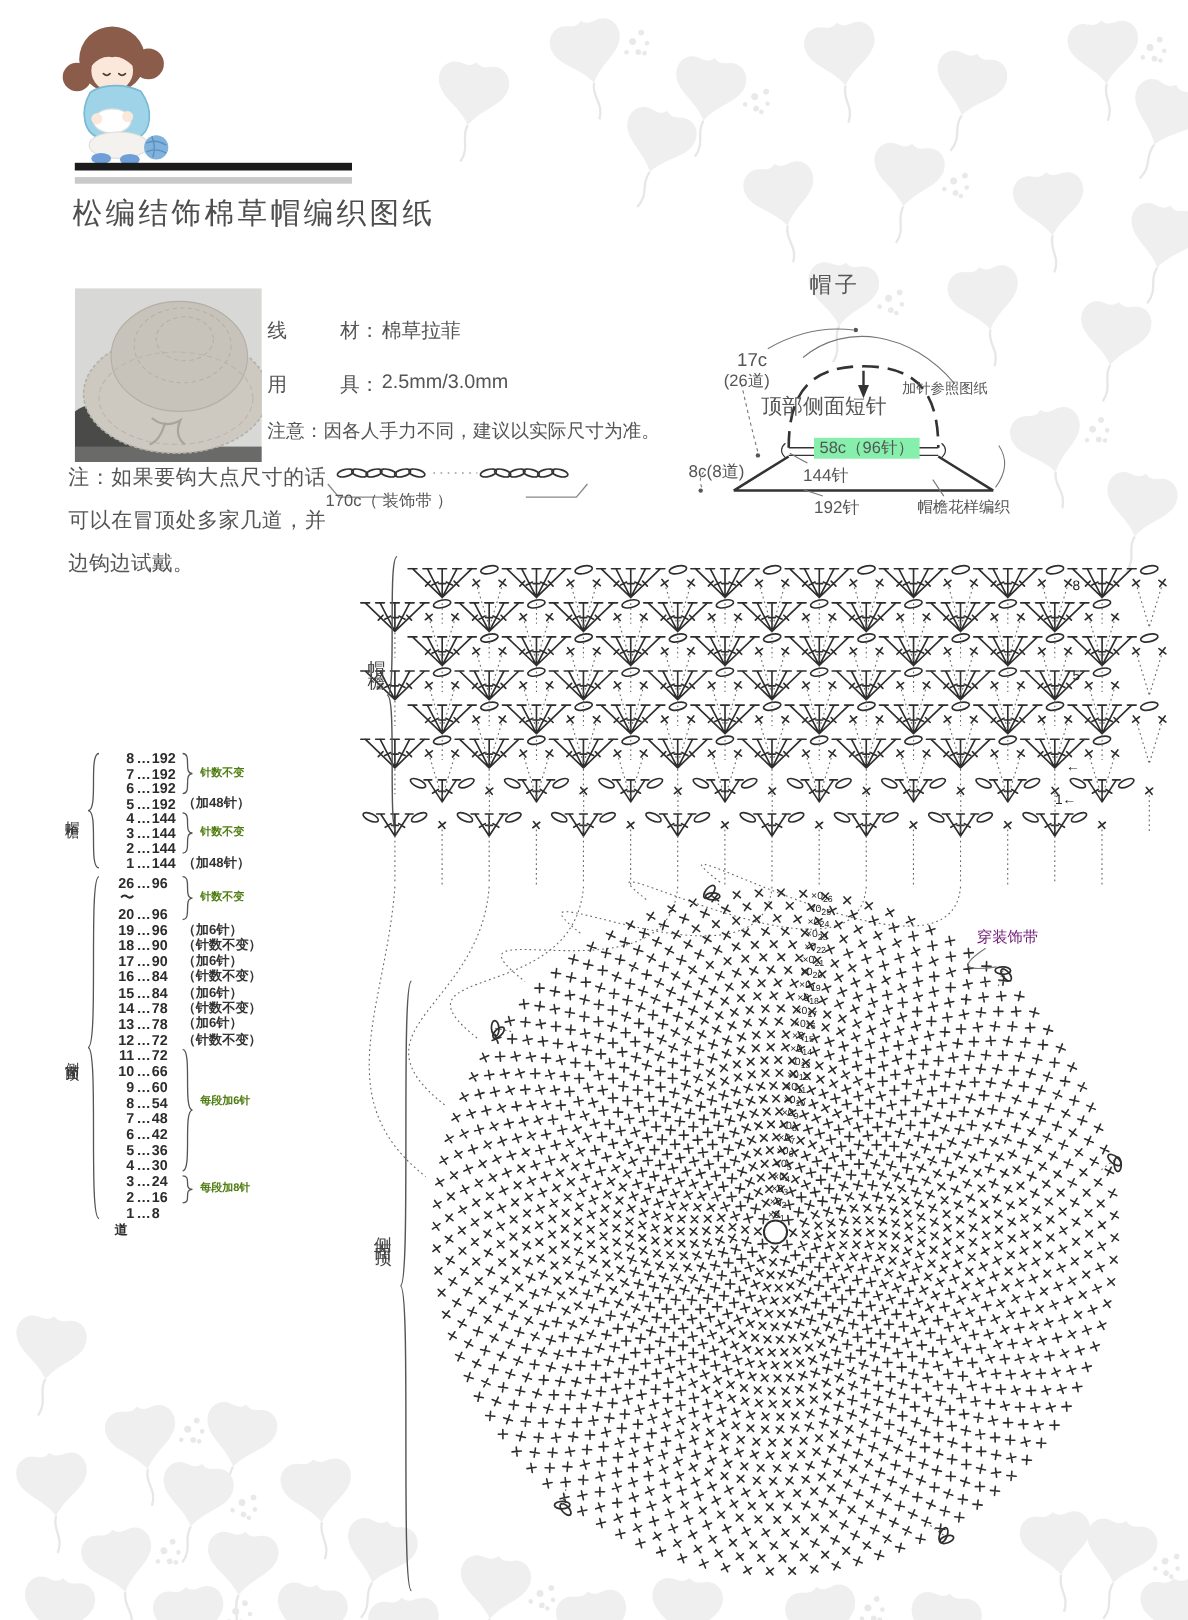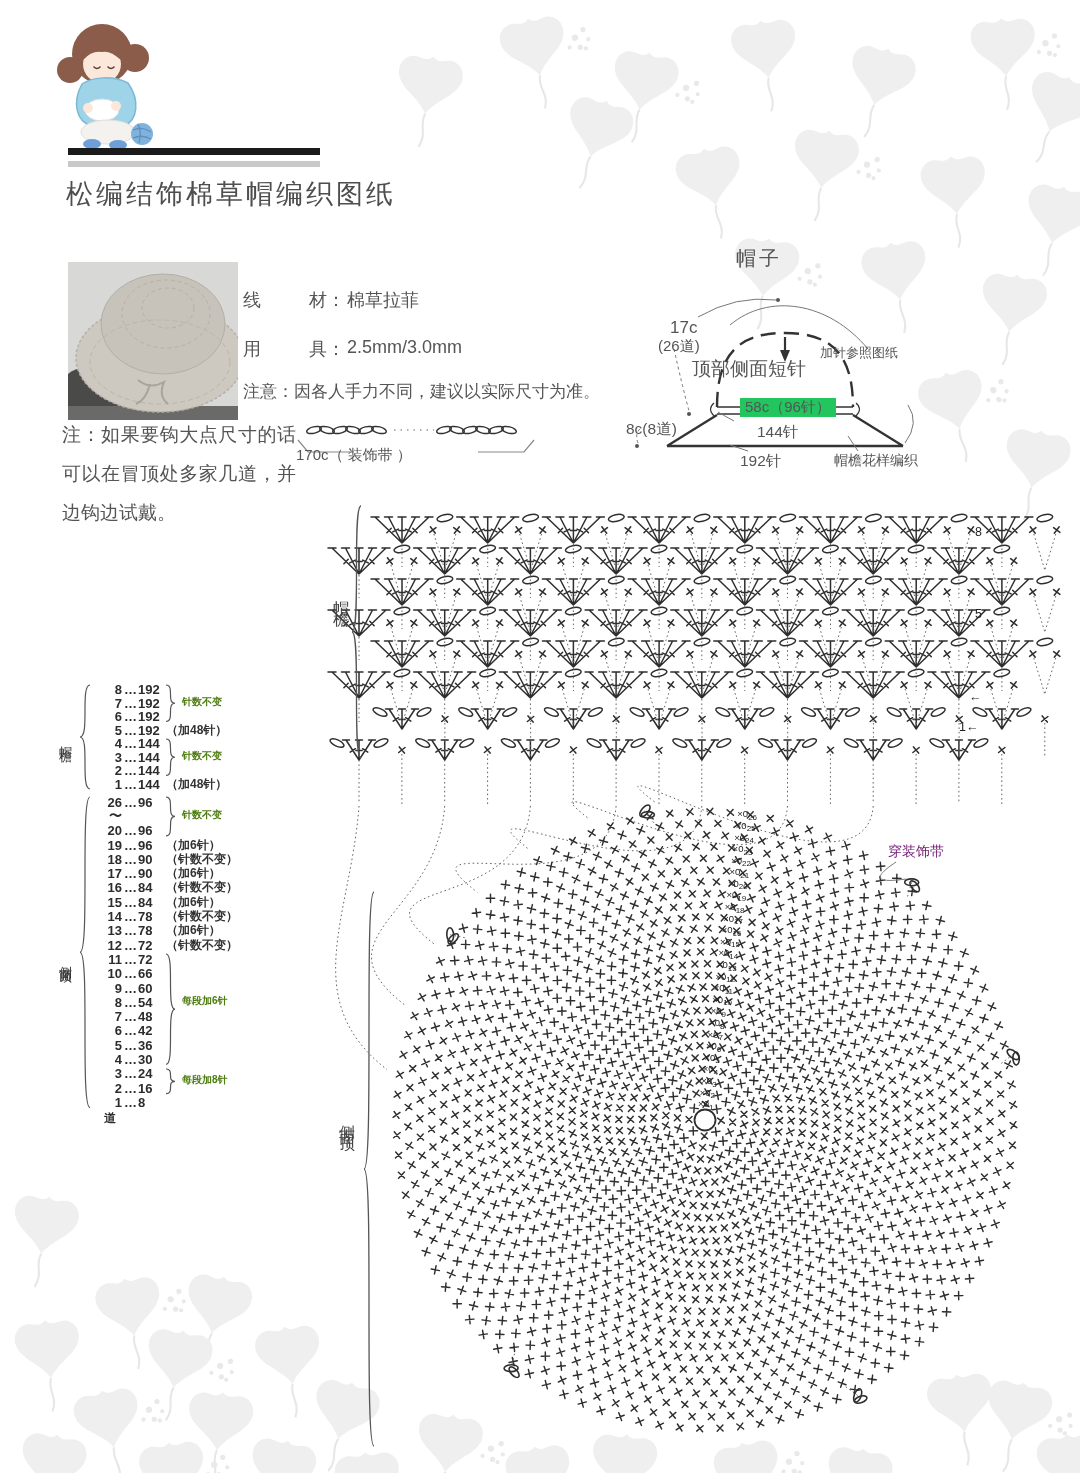--- a/index.html
+++ b/index.html
@@ -27,22 +27,22 @@
   #chain-wrap{left:296px;top:414px;width:240px;height:58px;}
   #chain-label{left:296px;top:446px;width:240px;font-size:15px;color:#555;}
   
   #hat-diagram{left:618px;top:245px;width:330px;height:240px;}
   #hat-title{left:736px;top:245px;font-size:20px;color:#555;letter-spacing:3px;}
   .hl{position:absolute;color:#555;white-space:nowrap;}
   #hl-height{left:670px;top:318px;font-size:17px;}
   #hl-height2{left:658px;top:337px;font-size:15px;}
   #hl-crown{left:692px;top:356px;font-size:19px;}
   #hl-inc{left:820px;top:344px;font-size:13px;}
-  #hl-band{left:740px;top:398px;font-size:15px;background:#22c55e;padding:0 5px;}
-  #hl-mid{left:730px;top:422px;font-size:15.5px;margin-left:27px;}
+  #hl-band{left:740px;top:398px;font-size:15px;background:#86efac;padding:0 5px;}
+  #hl-mid{left:730px;top:422px;font-size:15.5px;}
   #hl-brimh{left:626px;top:419px;font-size:15.5px;}
   #hl-outer{left:740px;top:451px;font-size:15.5px;}
   #hl-brimpat{left:834px;top:452px;font-size:14px;}
   
   #stitch-table{left:56px;top:683px;width:260px;color:#2c2c2c;}
   .tgroup{position:relative;}
   .tgroup .gname{position:absolute;left:0;top:50%;transform:translateY(-50%);
       writing-mode:vertical-rl;text-orientation:upright;font-size:13px;color:#333;letter-spacing:3px;}
   .tgroup .gbrace{position:absolute;left:22px;top:0;}
   .tgroup .rows{margin-left:44px;position:relative;}

